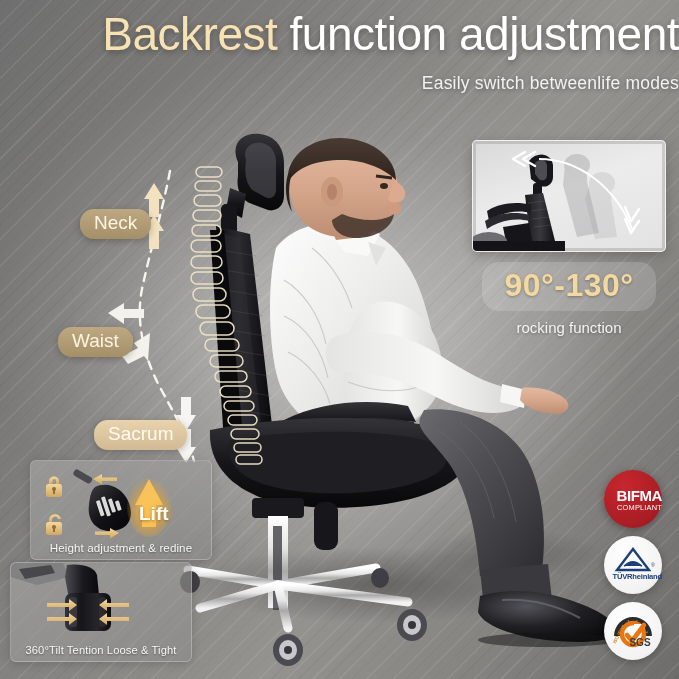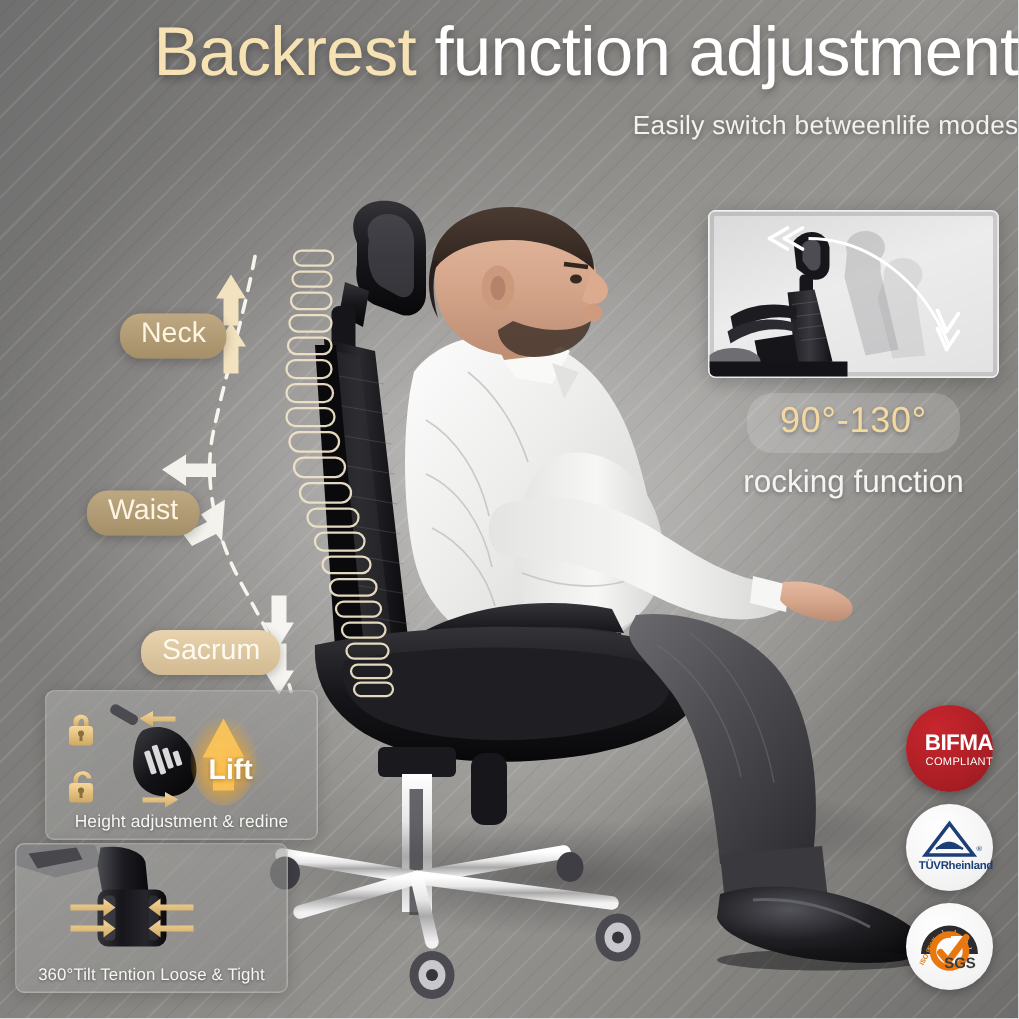--- a/index.html
+++ b/index.html
@@ -58,24 +58,24 @@
     position:absolute;inset:0;border-radius:5px;
     border:1px solid rgba(255,255,255,.42);
     background:linear-gradient(160deg,#d9d9d9 0%,#ececec 45%,#e2e2e2 100%);
     box-shadow:0 3px 12px rgba(0,0,0,.22),inset 0 0 0 3px rgba(140,140,140,.35);
     overflow:hidden;
   }
   #rockcap{left:472px;top:262px;width:194px;text-align:center;z-index:17;}
   #anglepill{
     display:inline-block;padding:5px 22px 7px;border-radius:17px;
     background:rgba(255,255,255,.16);
-    font-size:24px;font-weight:normal;color:#f3d99f;letter-spacing:.5px;
+    font-size:32px;font-weight:bold;color:#f3d99f;letter-spacing:.5px;
     text-shadow:0 1px 3px rgba(0,0,0,.3);
   }
-  #rocklabel{margin-top:8px;font-size:21px;color:#f4f4f2;
+  #rocklabel{margin-top:8px;font-size:15px;color:#f4f4f2;
     text-shadow:0 1px 3px rgba(0,0,0,.3);}
 
   
   .card{
     position:absolute;z-index:18;border-radius:6px;
     background:linear-gradient(150deg,rgba(168,168,166,.62),rgba(140,140,138,.55));
     border:1px solid rgba(255,255,255,.20);
     box-shadow:0 2px 10px rgba(0,0,0,.16);overflow:hidden;
   }
   #card1{left:10px;top:460px;width:180px;height:98px;margin-left:20px;}

